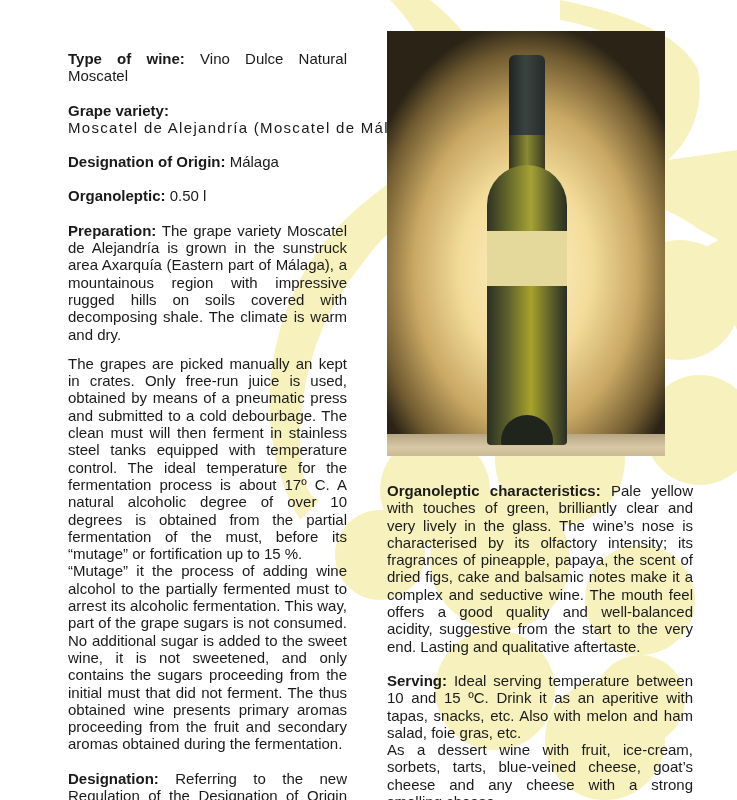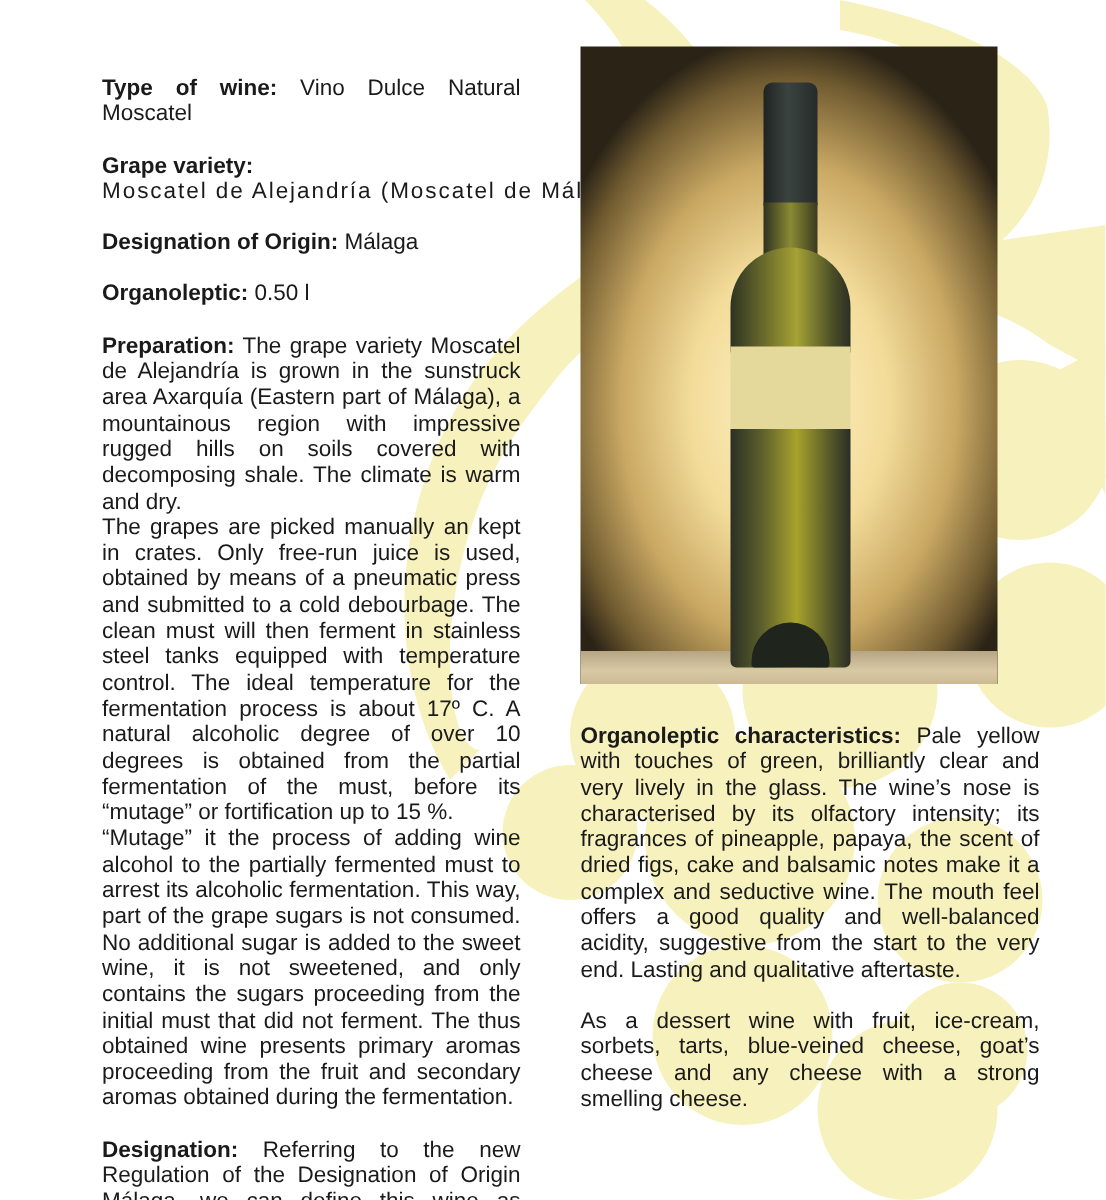--- a/index.html
+++ b/index.html
@@ -83,21 +83,21 @@
   <p class="para">
     <b>Grape variety:</b><br>
     <span class="spaced">Moscatel de Alejandría (Moscatel de Málaga)</span>
   </p>
   <p class="para">
     <b>Designation of Origin:</b><span> Málaga</span>
   </p>
   <p class="para">
     <b>Organoleptic:</b><span> 0.50 l</span>
   </p>
-  <p class="para" style="margin-bottom:0">
+  <p class="para" style="margin-bottom:12px">
     <b>Preparation:</b><span> The grape variety Moscatel de Alejandría is grown in the sunstruck area Axarquía (Eastern part of  Málaga), a mountainous region with impressive rugged hills on soils covered with decomposing shale.  The climate is warm and dry.</span>
   </p>
   <p class="para" style="margin-bottom:0">The grapes are picked manually an kept in crates. Only free-run juice is used, obtained by means of a pneumatic press and submitted to a cold debourbage. The clean must will then ferment in stainless steel tanks equipped with temperature control.  The ideal temperature for the fermentation process is about 17º C.  A natural alcoholic degree of over 10 degrees is obtained from the partial fermentation of the must, before its “mutage” or fortification up to 15 %.</p>
   <p class="para">“Mutage” it the process of adding wine alcohol to the partially fermented must to arrest its alcoholic fermentation.  This way, part of the grape sugars is not consumed.  No additional sugar is added to the sweet wine, it is not sweetened, and only contains the sugars proceeding from the initial must that did not ferment.  The thus obtained wine presents primary aromas proceeding from the fruit and secondary aromas obtained during the fermentation.</p>
   <p class="para">
     <b>Designation:</b><span> Referring to the new Regulation of the Designation of Origin Málaga, we can define this wine as Naturally Sweet Málaga Wine. Pale.</span>
   </p>
 </div>
 
 <div class="photo">
@@ -110,14 +110,17 @@
     <div class="body">
       <div class="punt"></div>
     </div>
   </div>
 </div>
 
 <div class="col col-right">
   <p class="para">
     <b>Organoleptic characteristics:</b><span> Pale yellow with touches of green, brilliantly clear and very lively in the glass. The wine’s nose is characterised by its olfactory intensity; its fragrances of pineapple, papaya, the scent of dried figs, cake and balsamic notes make it a complex and seductive wine. The mouth feel offers a good quality and well-balanced acidity, suggestive from the start to the very end. Lasting and qualitative aftertaste.</span>
   </p>
+  <p class="para" style="margin-bottom:0">
+    <b>Serving:</b><span> Ideal serving temperature between 10 and 15 ºC. Drink it as an aperitive with tapas, snacks, etc. Also with melon and ham salad, foie gras, etc.</span>
+  </p>
   <p class="para">As a dessert wine with fruit, ice-cream, sorbets, tarts, blue-veined cheese, goat’s cheese and any cheese with a strong smelling cheese.</p>
 </div>
 
 </body></html>

